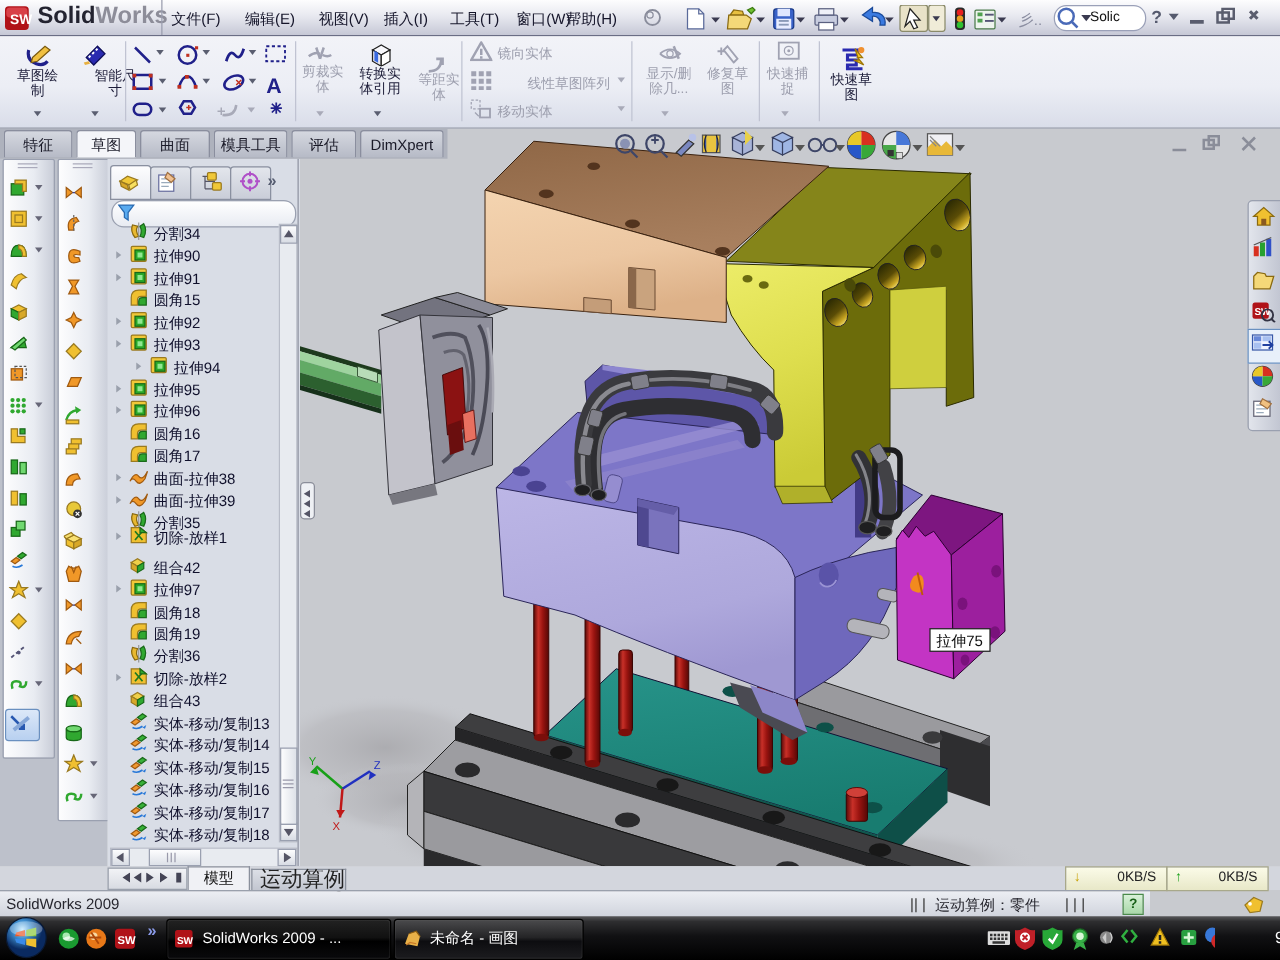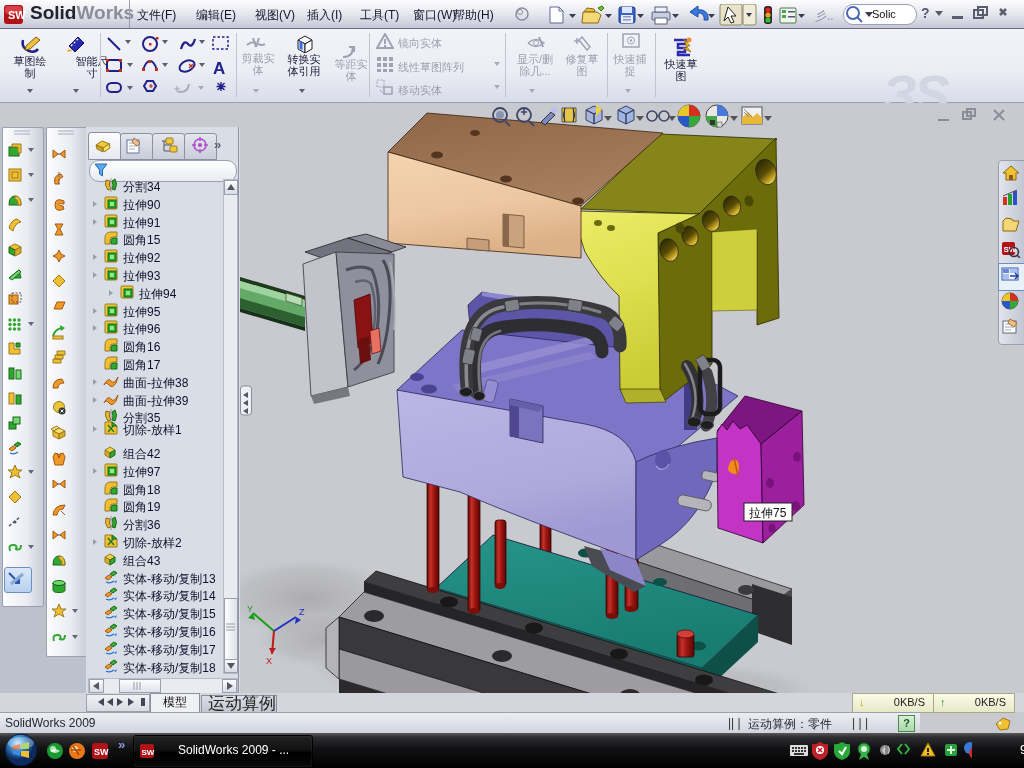--- a/index.html
+++ b/index.html
@@ -191,21 +191,21 @@
           <rect x="7" y="1" width="4" height="4"></rect>
           <rect x="13" y="1" width="4" height="4"></rect>
           <rect x="1" y="7" width="4" height="4"></rect>
           <rect x="7" y="7" width="4" height="4"></rect>
           <rect x="13" y="7" width="4" height="4"></rect>
           <rect x="1" y="13" width="4" height="4"></rect>
           <rect x="7" y="13" width="4" height="4"></rect>
           <rect x="13" y="13" width="4" height="4"></rect>
         </g>
       </svg>
- <div class="rlbl rgray" style="left:398px;top:32px;width:90px;text-align:left">线性草图阵列</div>
+ <div class="rlbl rgray" style="left:398px;top:32px;width:90px;text-align:right">线性草图阵列</div>
  <svg class="ab" style="left:376px;top:50px" width="18" height="16">
         <rect x="1" y="1" width="7" height="7" fill="none" stroke="#a0a2b2" stroke-dasharray="2 1.5"></rect>
         <rect x="8" y="8" width="8" height="7" fill="none" stroke="#a0a2b2" stroke-width="1.5"></rect>
         <path d="M4 11l3 3" stroke="#a0a2b2"></path>
       </svg>
  <div class="rlbl rgray" style="left:398px;top:55px;width:90px;text-align:left">移动实体</div>
  <div class="caret cgray" style="left:494px;top:33px"></div>
  <div class="caret cgray" style="left:494px;top:56px"></div>
  <div class="rdiv" style="left:505px"></div>
  <svg class="ab" style="left:526px;top:6px" width="20" height="16">
@@ -229,21 +229,28 @@
  <div class="rlbl rgray" style="left:606px;top:24px;width:48px">快速捕<br>捉</div>
  <div class="caret cgray" style="left:625px;top:60px"></div>
  <div class="rdiv" style="left:655px"></div>
  <svg class="ab" style="left:671px;top:8px" width="22" height="20">
         <path d="M3 3h12v4h-8v4h7v4h-7v3h12" fill="none" stroke="#2a2ab0" stroke-width="2.5"></path>
         <path d="M13 2l6 7h-4l5 6-8-4h4z" fill="#f8c820" stroke="#a07808"></path>
         <circle cx="18" cy="3" r="2.5" fill="#f09030"></circle>
       </svg>
  <div class="rlbl" style="left:657px;top:29px;width:48px">快速草<br>图</div>
  
- <div class="ab" style="left:882px;top:34px;font-size:54px;font-weight:bold;font-style:italic;color:#d2d6e1;letter-spacing:-3px">ЗS</div>
+</div>
+<div class="ab" id="tabstrip">
+ <div class="tab" style="left:3px;width:55px">特征</div>
+ <div class="tab tabact" style="left:61px;width:48px">草图</div>
+ <div class="tab" style="left:112px;width:56px">曲面</div>
+ <div class="tab" style="left:171px;width:59px">模具工具</div>
+ <div class="tab" style="left:233px;width:52px">评估</div>
+ <div class="tab" style="left:288px;width:67px">DimXpert</div>
 </div>
 <div class="ab" id="leftzone">
 <div class="ab" style="left:2px;top:0;width:40px;height:478px;background:linear-gradient(90deg,#fdfdfe,#e9ecf2 60%,#c9cdd8);border:1px solid #9aa0b0;border-radius:2px"></div>
 <div class="ab" style="left:46px;top:0;width:40px;height:528px;background:linear-gradient(90deg,#fdfdfe,#e9ecf2 60%,#c9cdd8);border:1px solid #9aa0b0;border-radius:2px"></div>
 <svg class="ab" style="left:14px;top:3px" width="18" height="5">
         <path d="M0 1h16M0 4h16" stroke="#aab"></path>
       </svg>
 <svg class="ab" style="left:58px;top:3px" width="18" height="5">
         <path d="M0 1h16M0 4h16" stroke="#aab"></path>
       </svg>
@@ -1113,21 +1120,29 @@
         <path d="M27 5l6 9m-8-5h10" stroke="#b04808" stroke-width="1.5"></path>
   <rect x="46" y="2" width="16" height="16" rx="3" fill="#b01218"></rect>
         <text x="48" y="14" font-size="9" font-weight="bold" fill="#fff">SW</text>
  </svg>
  <div class="ab" style="left:118px;top:4px;color:#8a9ae8;font-size:13px;font-weight:bold">»</div>
  <div class="tbtn" style="left:133px;width:178px;background:linear-gradient(180deg,#222,#111 45%,#000 55%,#0a0a0c)">
   <svg style="position:absolute;left:6px;top:7px" width="16" height="16">
           <rect x="0" y="1" width="14" height="14" rx="2" fill="#b01218"></rect>
           <text x="1.5" y="12" font-size="8" font-weight="bold" fill="#fff">SW</text>
         </svg>
-  <span style="margin-left:44px">SolidWorks 2009 - ...</span>
+  <span style="margin-left:28px">SolidWorks 2009 - ...</span>
+ </div>
+ <div class="tbtn" style="left:315px;width:150px">
+  <svg style="position:absolute;left:6px;top:7px" width="16" height="16">
+          <path d="M2 12l3-8 6-2 3 4-2 8z" fill="#e8b048"></path>
+          <path d="M5 4l6-2 3 4" fill="none" stroke="#8a5a10"></path>
+          <path d="M3 13l3-2 5 1" stroke="#c87828" fill="none"></path>
+        </svg>
+  <span style="margin-left:28px">未命名 - 画图</span>
  </div>
  <svg class="ab" style="left:790px;top:10px" width="20" height="14">
         <rect x="0" y="2" width="18" height="11" rx="1" fill="#ddd"></rect>
         <g fill="#333">
           <rect x="2" y="4" width="2" height="2"></rect>
           <rect x="5" y="4" width="2" height="2"></rect>
           <rect x="8" y="4" width="2" height="2"></rect>
           <rect x="11" y="4" width="2" height="2"></rect>
           <rect x="14" y="4" width="2" height="2"></rect>
           <rect x="2" y="7" width="2" height="2"></rect>

